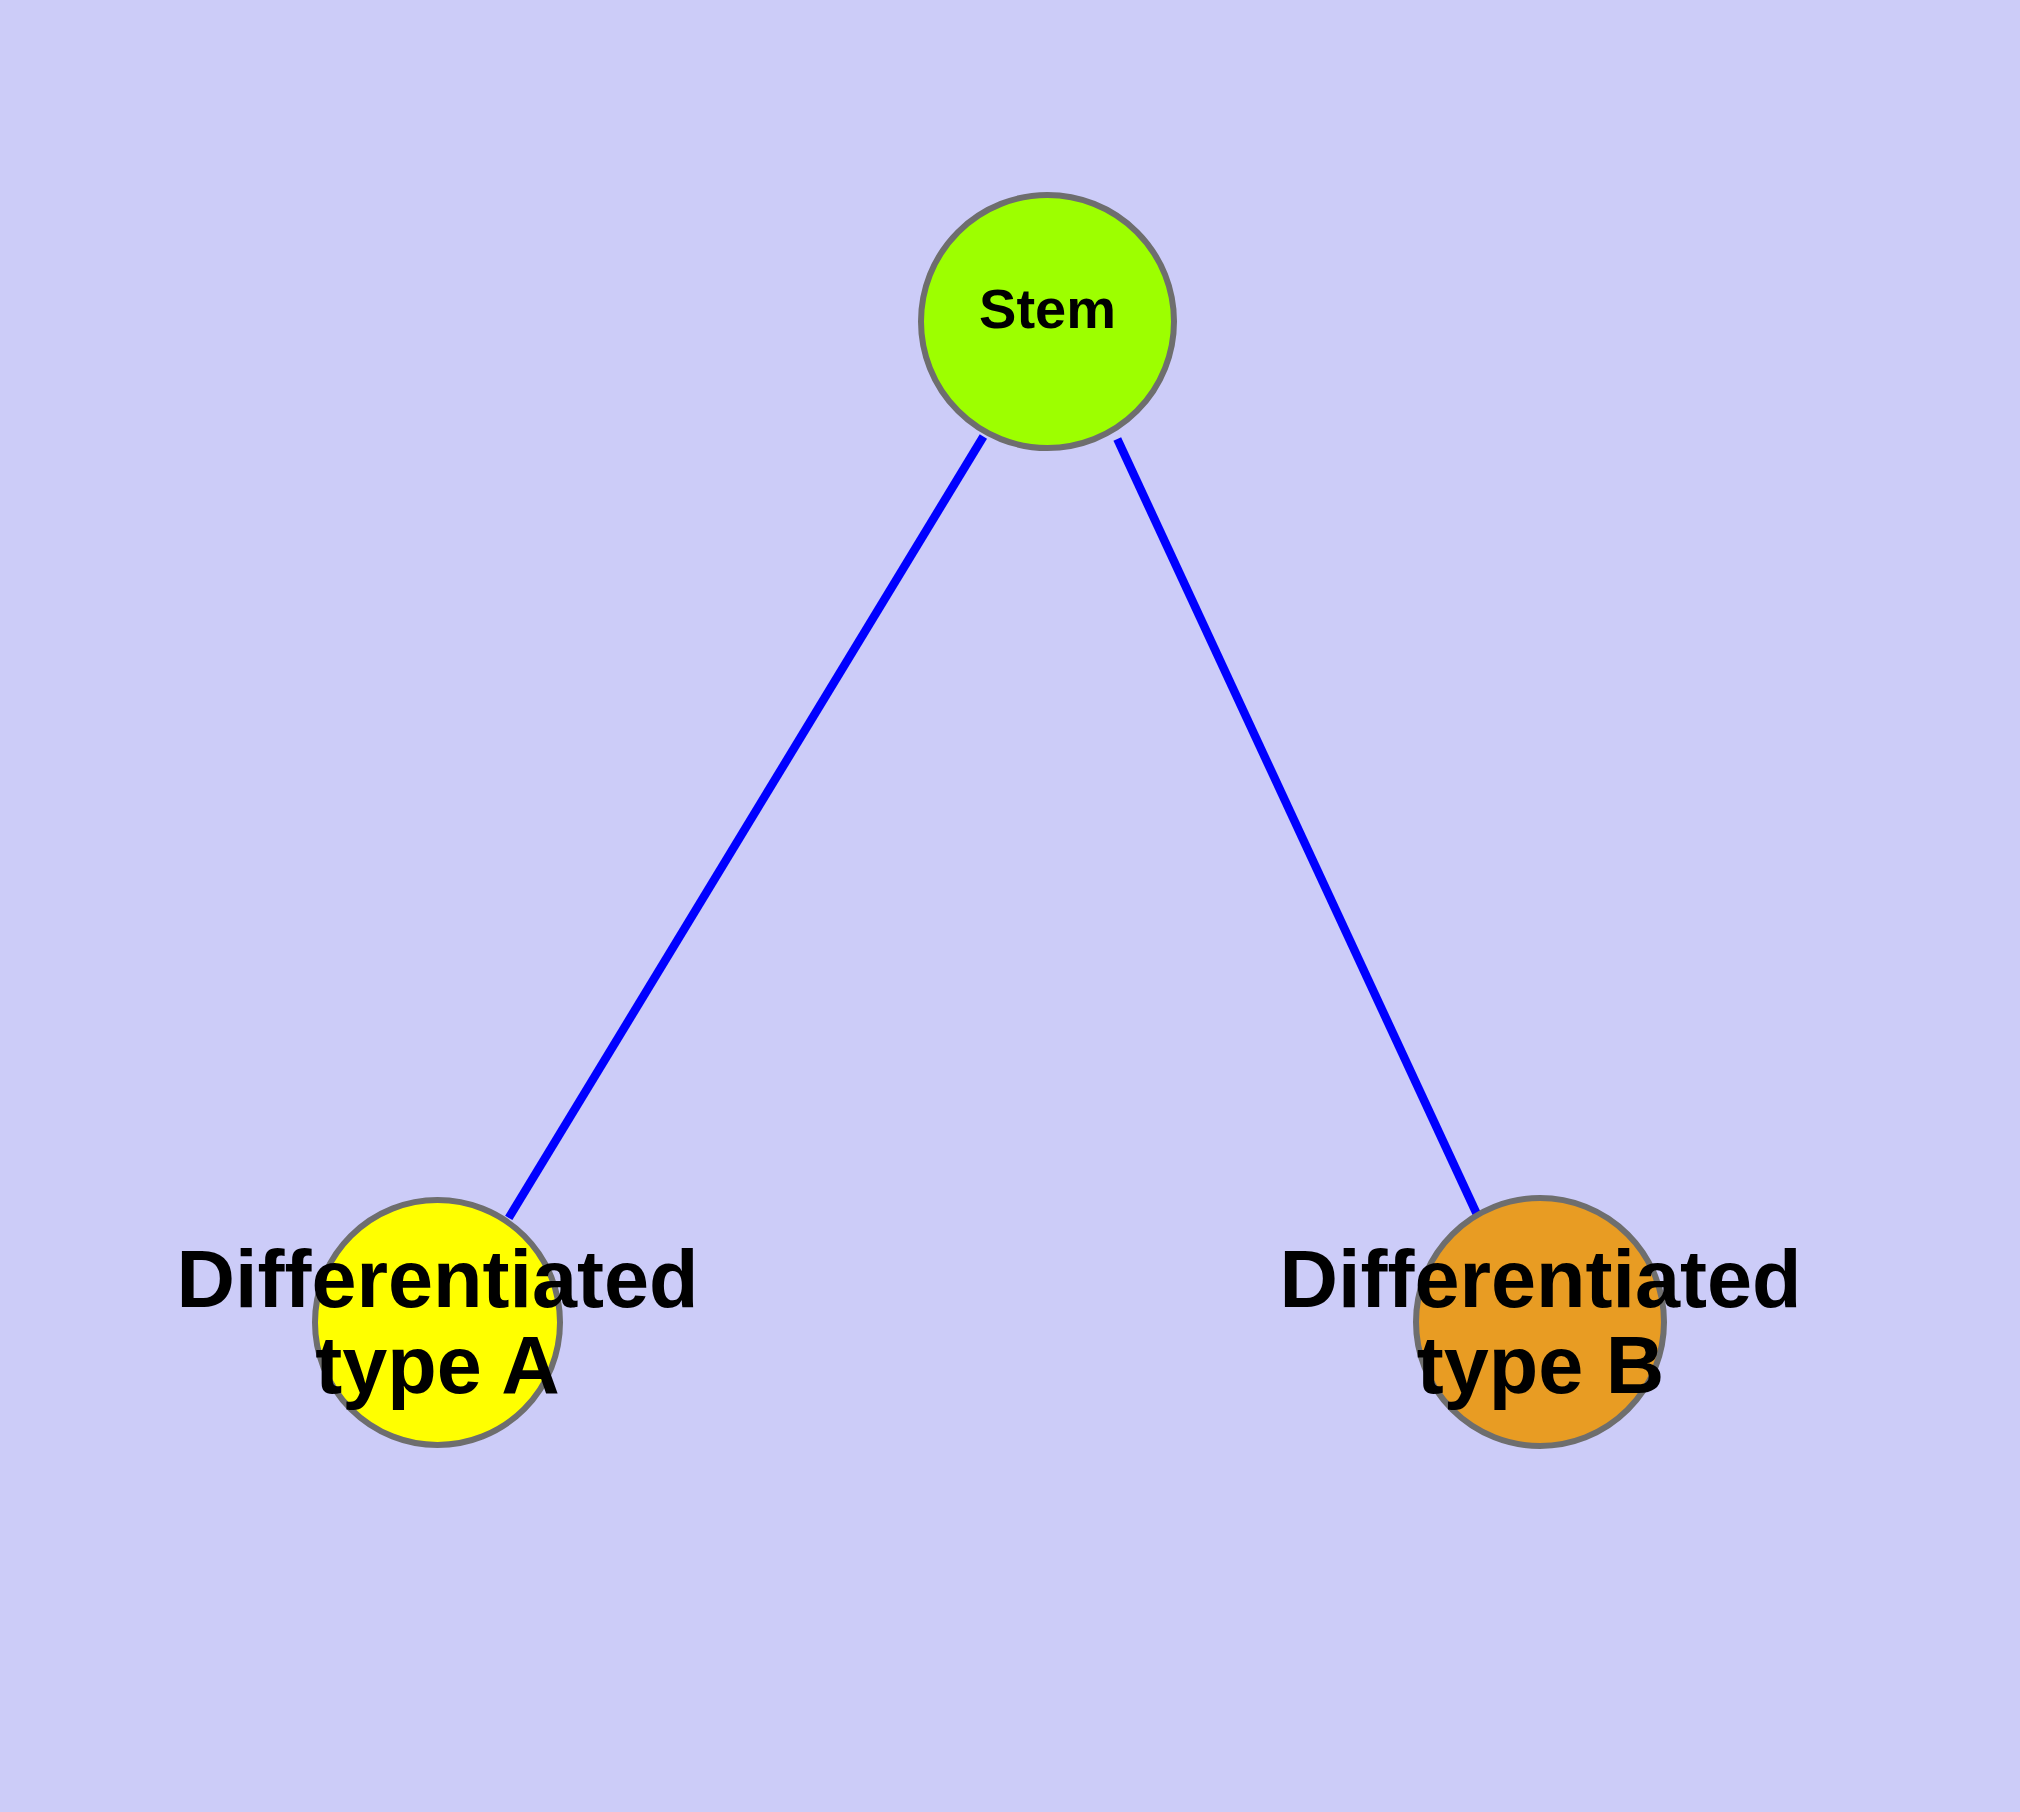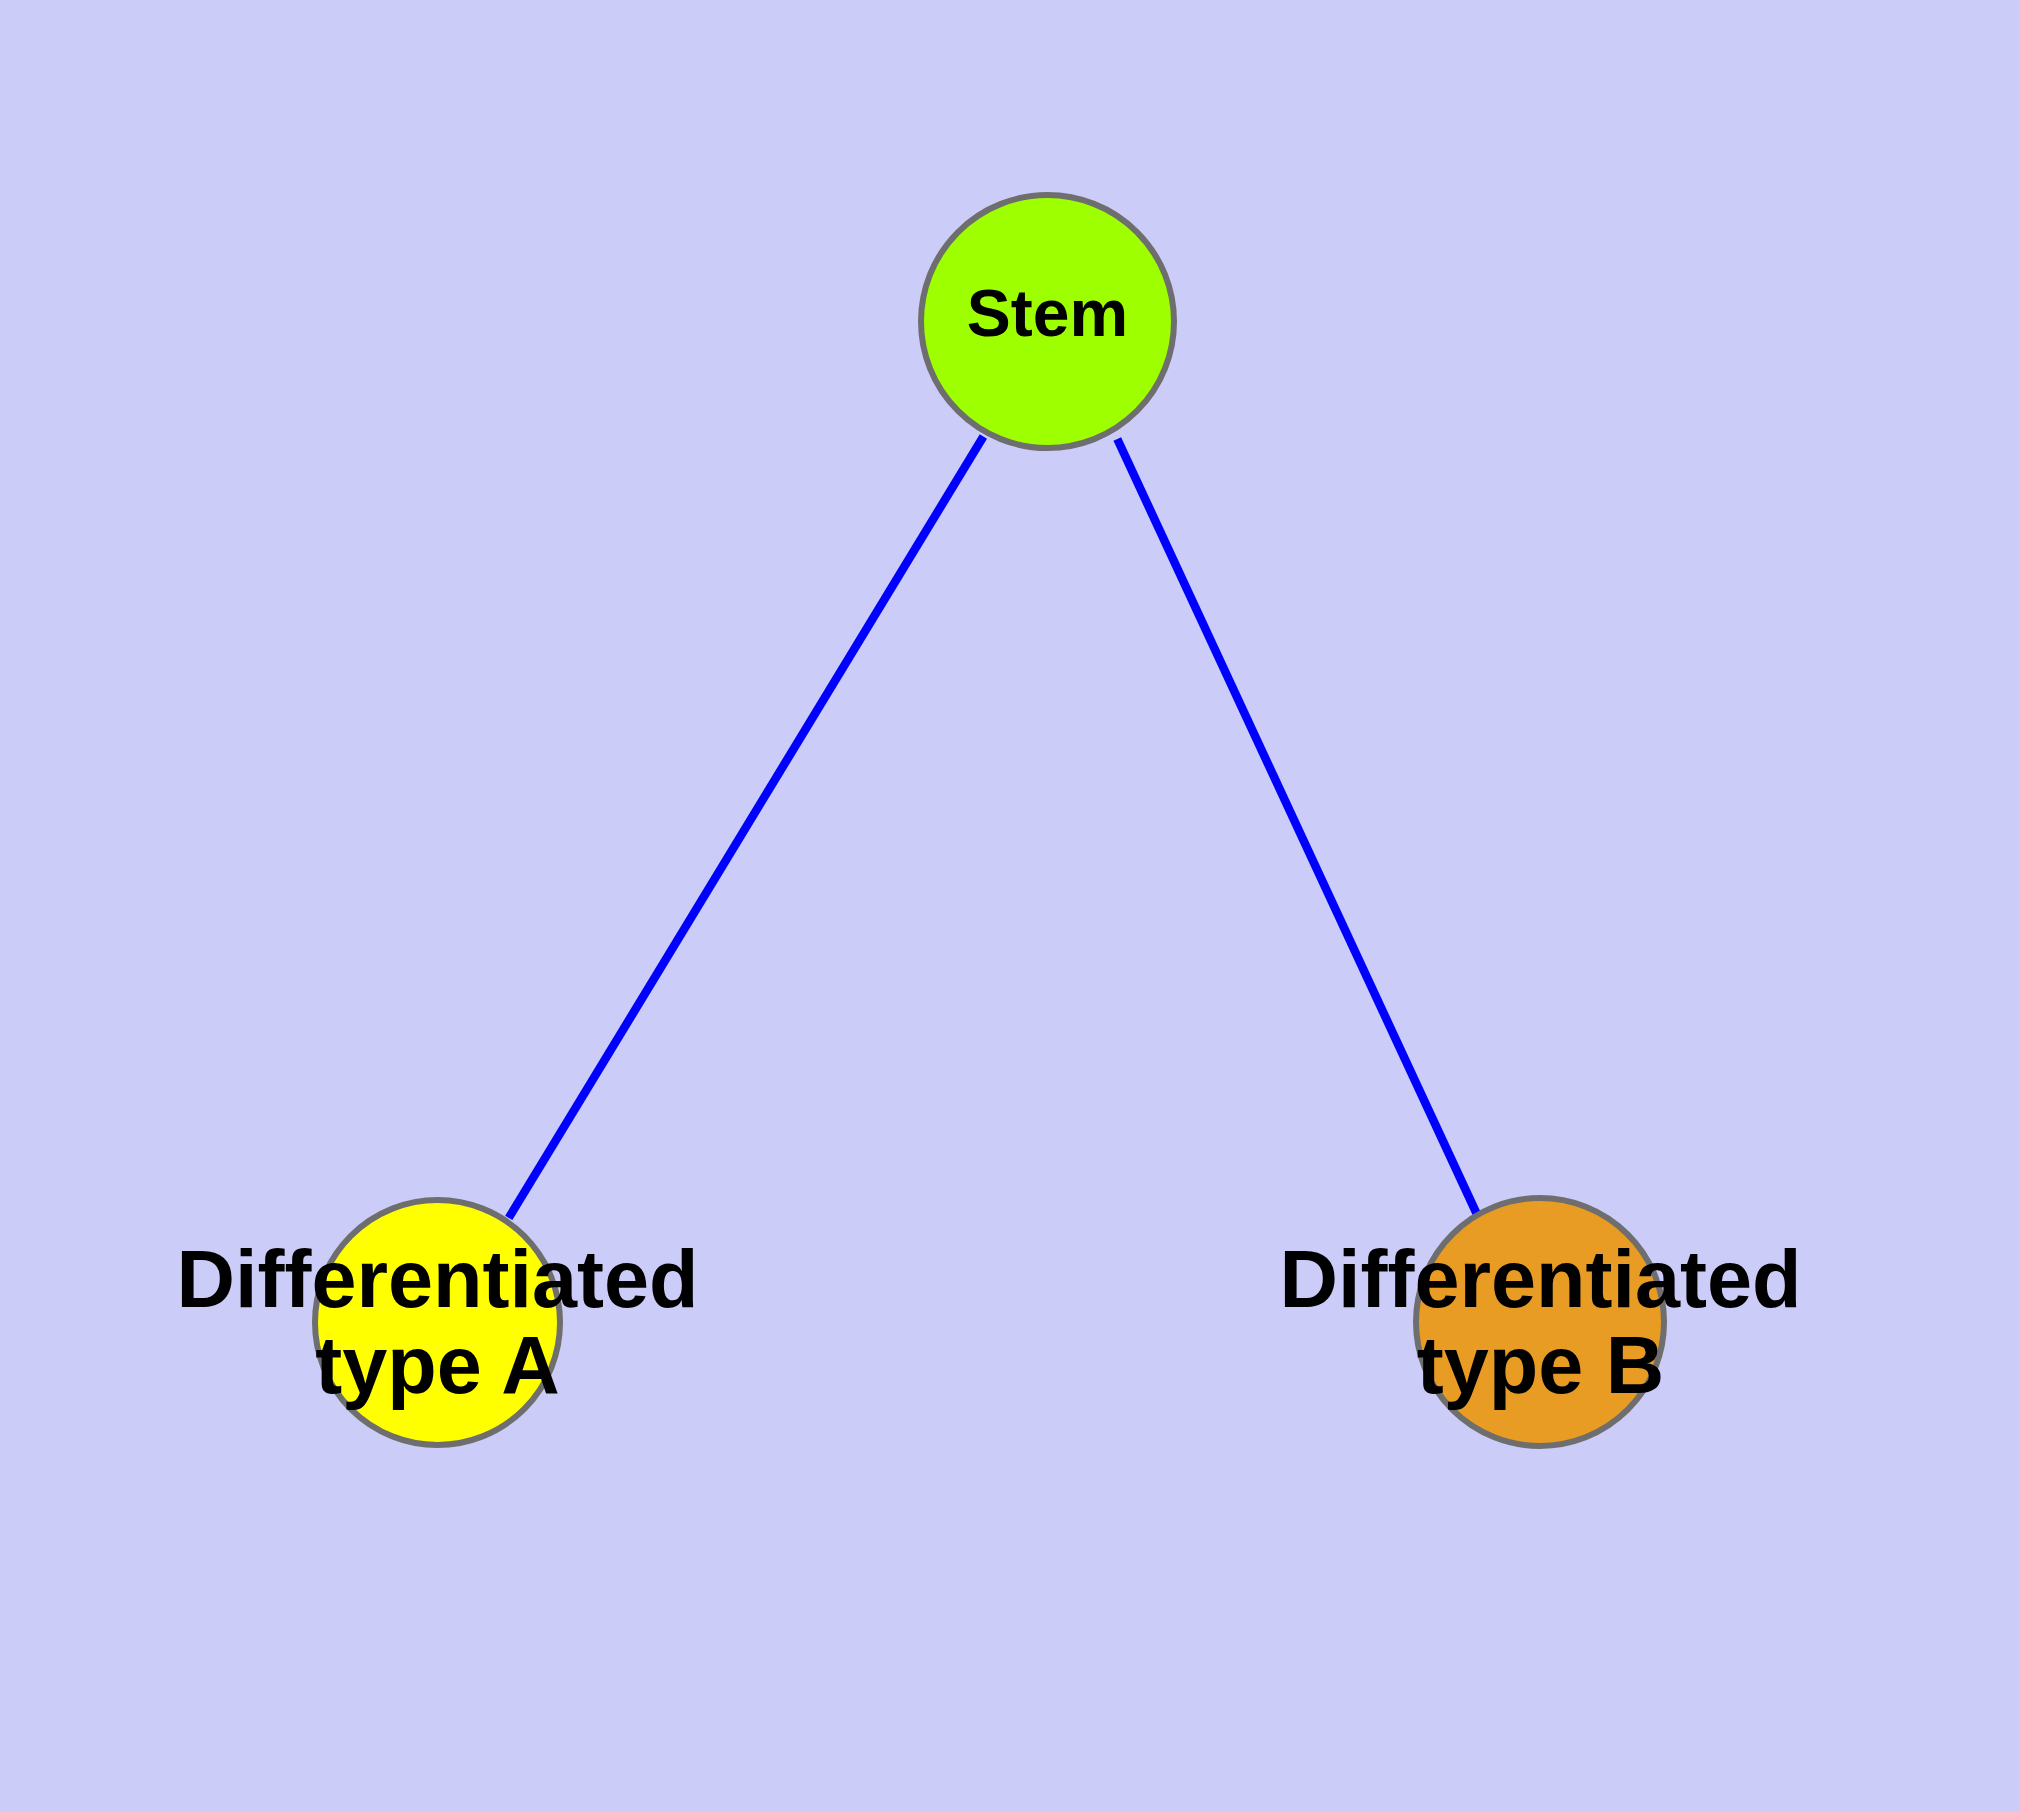--- a/index.html
+++ b/index.html
@@ -60,21 +60,21 @@
         <line x1="1318" y1="518" x2="1742" y2="1432" stroke="#0000ff" stroke-width="10" stroke-linecap="butt"></line>
       </g>
   </svg>
 
   <div id="nodes-group">
       <div class="node" style="left: 918px; top: 192px; width: 259px; height: 259px; background: rgb(157, 255, 0); border: 6px solid rgb(110, 110, 110);"></div>
       <div class="node" style="left: 312px; top: 1197px; width: 251px; height: 251px; background: rgb(255, 255, 0); border: 6px solid rgb(110, 110, 110);"></div>
       <div class="node" style="left: 1413px; top: 1195px; width: 254px; height: 254px; background: rgb(232, 156, 35); border: 6px solid rgb(110, 110, 110);"></div>
     </div>
   <div id="labels-group">
-      <div class="node-label" style="font-size: 66px; color: rgb(0, 0, 0); width: 1187px; left: 454px; top: 279px;">Stem</div>
+      <div class="node-label" style="font-size: 56px; color: rgb(0, 0, 0); width: 1187px; left: 454px; top: 279px;">Stem</div>
       <div class="node-label" style="font-size: 81px; color: rgb(0, 0, 0); width: 1187px; left: -156px; top: 1237px;">Differentiated
 type A</div>
       <div class="node-label" style="font-size: 81px; color: rgb(0, 0, 0); width: 1187px; left: 947px; top: 1237px;">Differentiated
 type B</div>
     </div>
 
 </div>
 
 
 </body></html>

